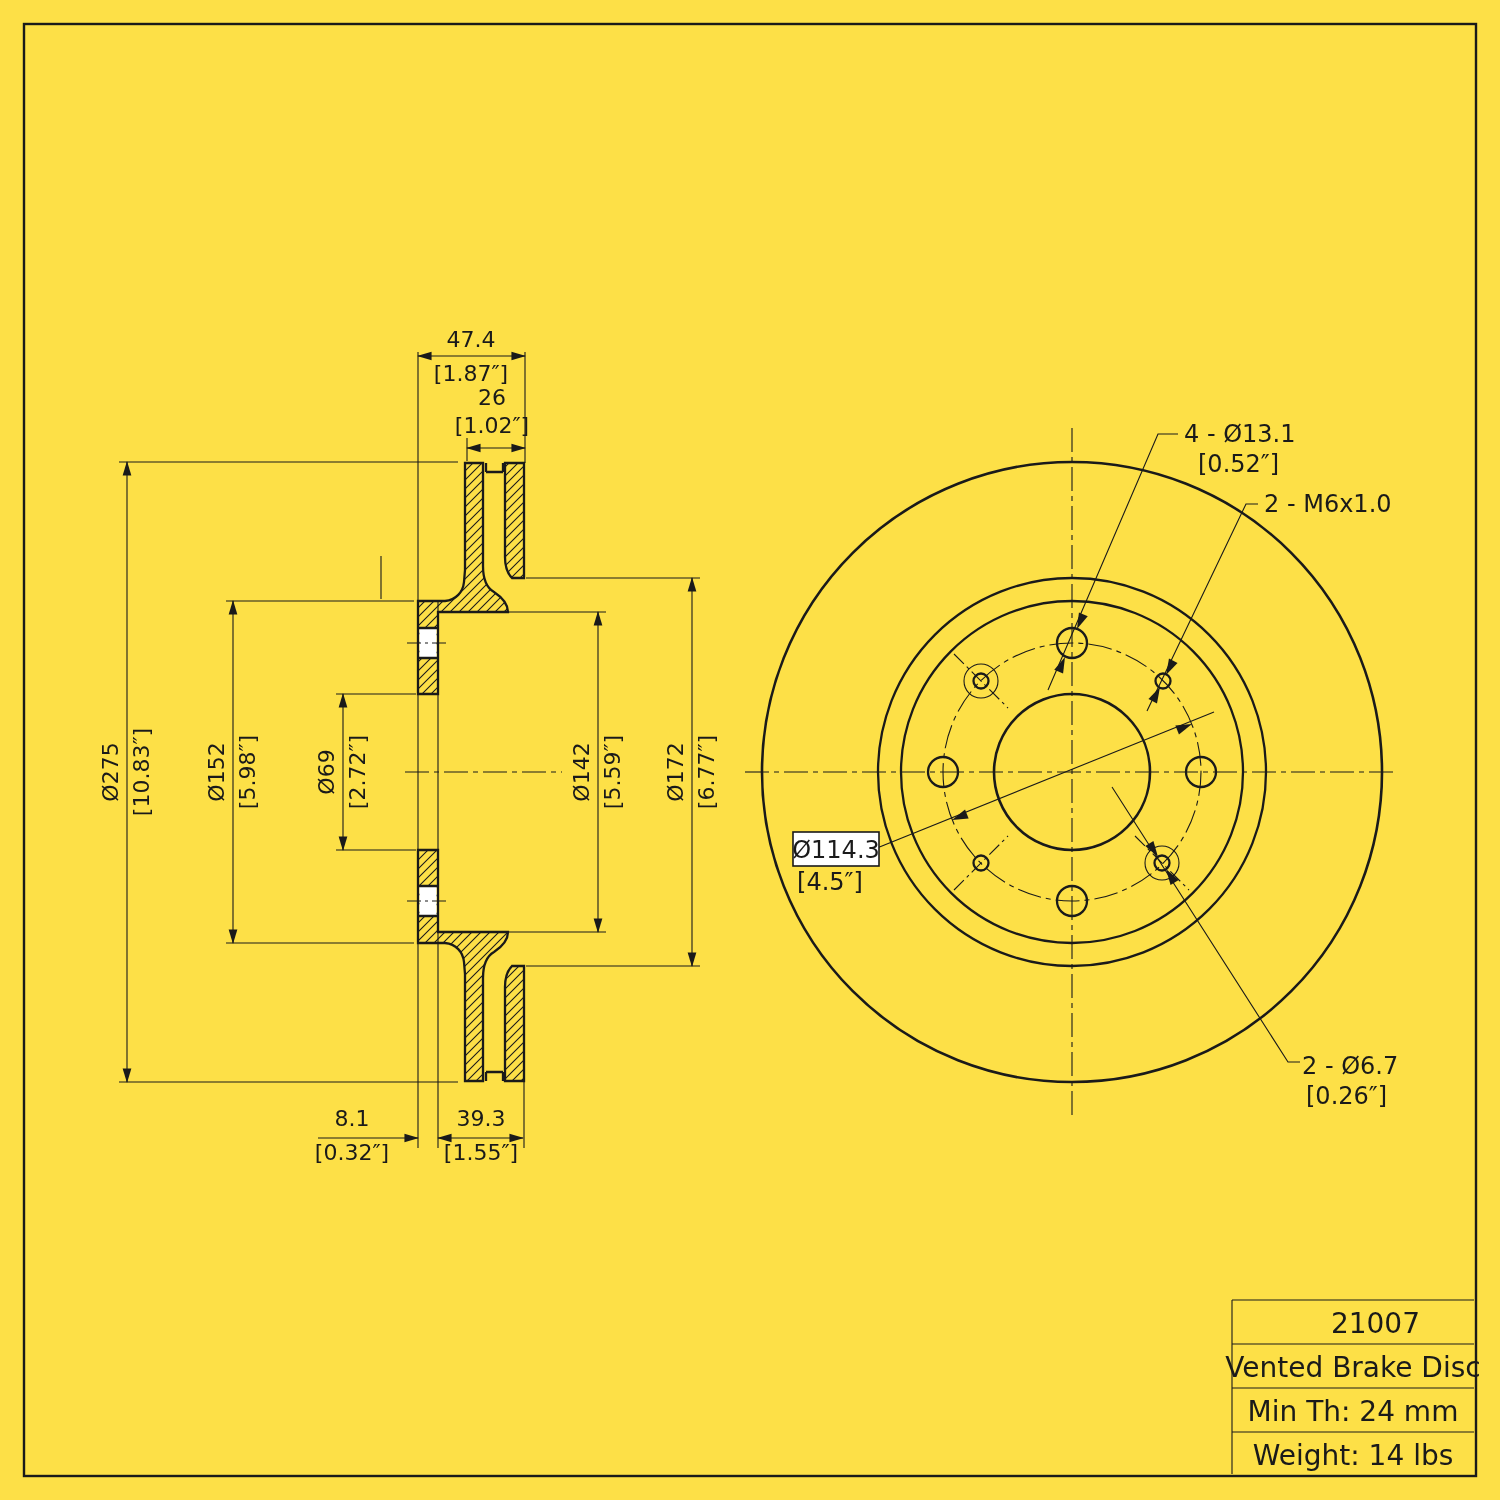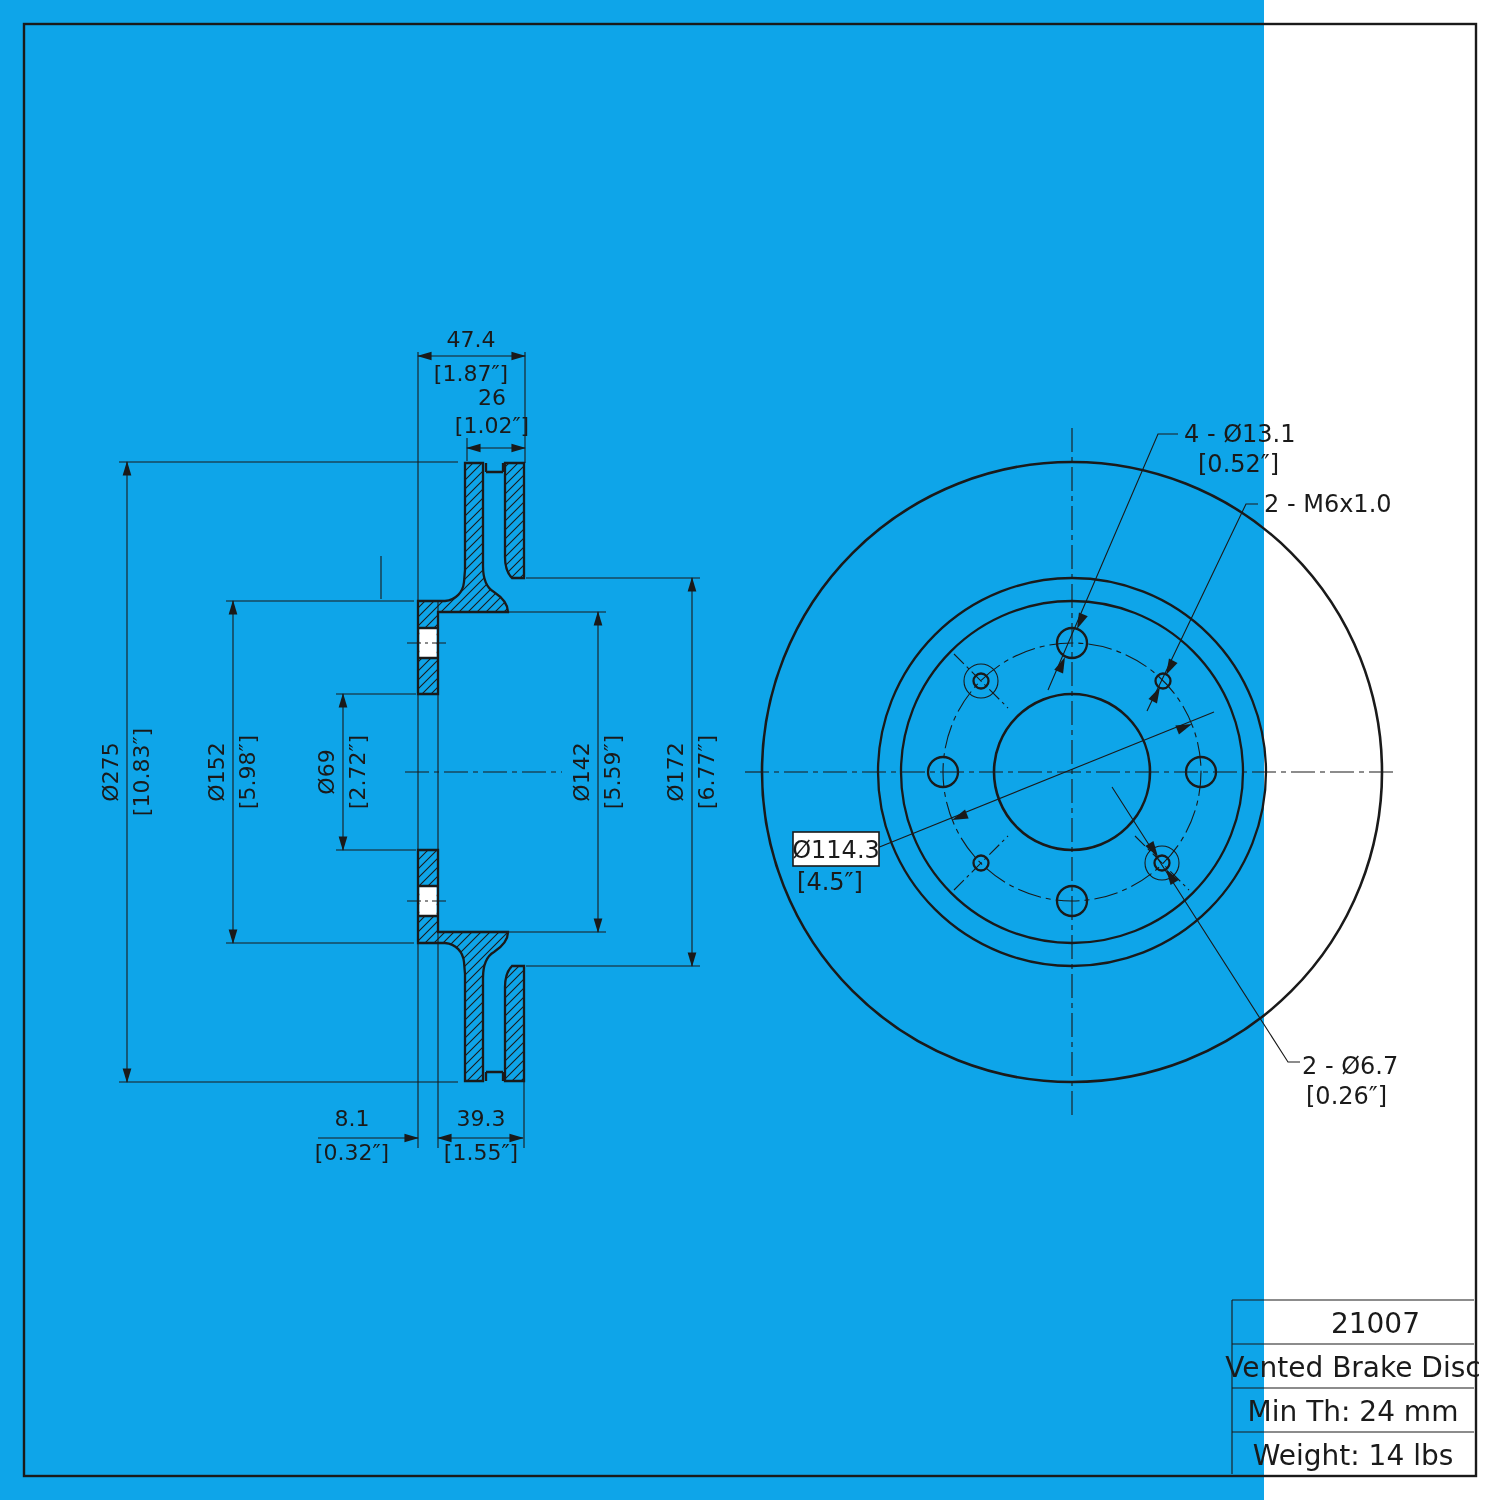--- a/index.html
+++ b/index.html
@@ -1,16 +1,16 @@
 <!DOCTYPE html>
 <html><head>
 <meta charset="utf-8">
 <style>
   html,body{margin:0;padding:0;background:#fff;}
-  #canvas{position:relative;width:1264px;height:1500px;background:#0ea5e9;
+  #canvas{position:relative;width:1500px;height:1500px;background:#fde047;
           font-family:"DejaVu Sans","Liberation Sans",sans-serif;}
   svg{position:absolute;left:0;top:0;}
   svg text{fill:#1a1a1a;font-family:"DejaVu Sans","Liberation Sans",sans-serif;}
   .thick{stroke:#1a1a1a;stroke-width:2.3;fill:none;}
   .thick26{stroke:#1a1a1a;stroke-width:2.6;fill:none;}
   .thin{stroke:#1a1a1a;stroke-width:1.1;fill:none;}
   .cl{stroke:#1a1a1a;stroke-width:1.1;fill:none;stroke-dasharray:24 5 5 5;}
   .clsm{stroke:#1a1a1a;stroke-width:1.1;fill:none;stroke-dasharray:14 4 3 4;}
   .mat{fill:url(#hatch);stroke:#1a1a1a;stroke-width:2.3;}
   .ah{fill:#1a1a1a;stroke:none;}

